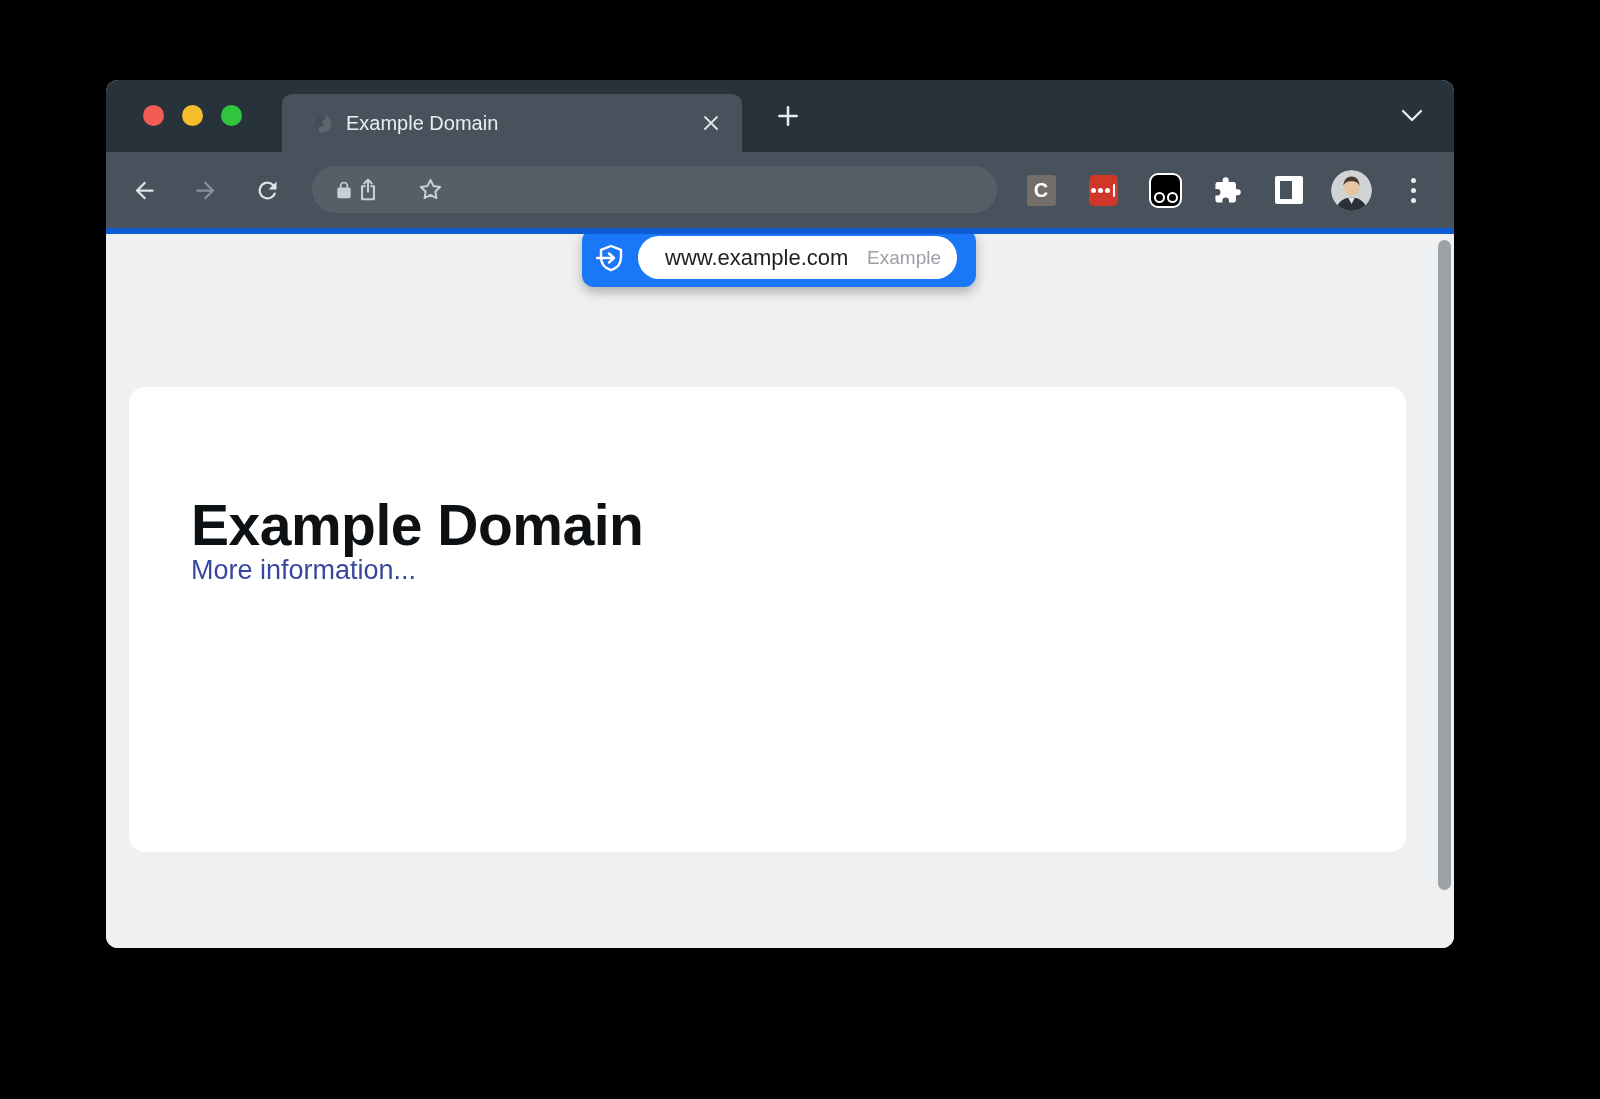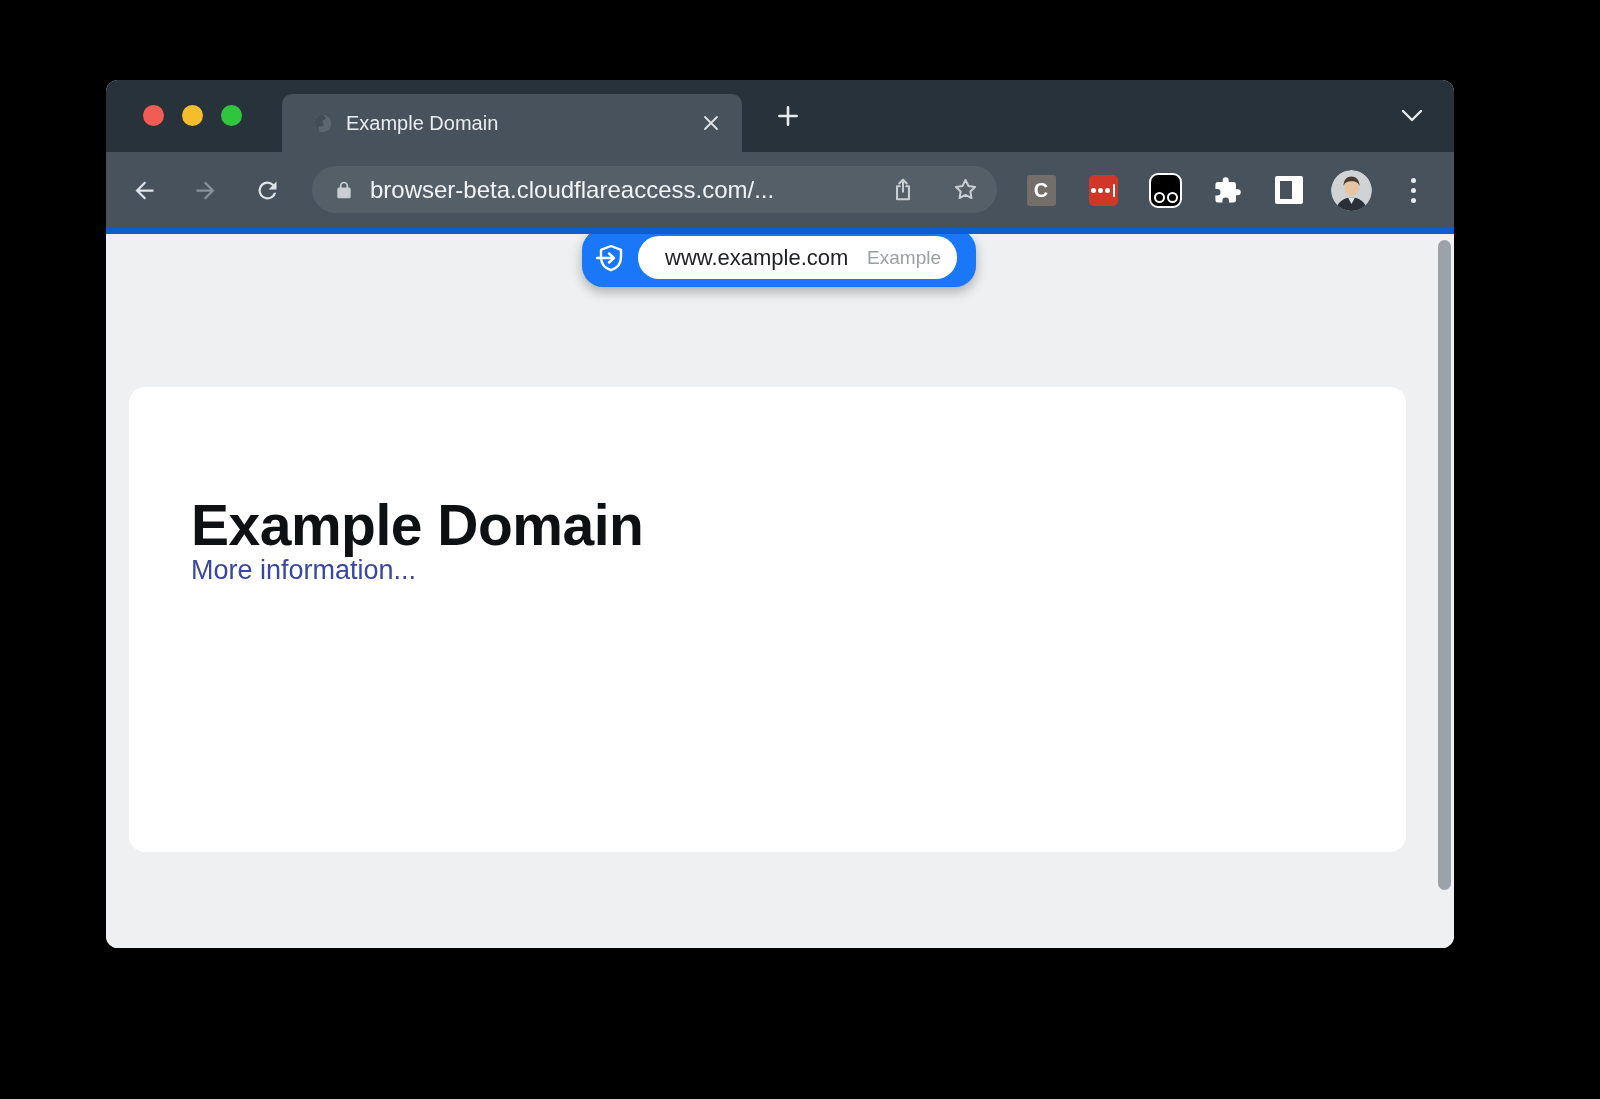--- a/index.html
+++ b/index.html
@@ -49,21 +49,21 @@
   .avatar { width:41px; height:41px; border-radius:50%; overflow:hidden; }
   .dots3 { display:flex; flex-direction:column; gap:5px; }
   .dots3 i { width:5px; height:5px; border-radius:50%; background:#e7ebed; }
 
   .bluebar { height:6px; background:#0d5cd4; }
 
   
   .viewport { position:relative; height:714px; background:#eef0f1; overflow:hidden; }
 
   .pill { position:absolute; left:476px; top:-5px; width:394px; height:58px; background:#1a78f8;
-          border-radius:21px; box-shadow:0 5px 12px rgba(0,0,0,.28); }
+          border-radius:12px; box-shadow:0 5px 12px rgba(0,0,0,.28); }
   .pill .shield { position:absolute; left:13px; top:14px; }
   .pill-inner { position:absolute; left:56px; top:7px; width:319px; height:43px; background:#fff;
                 border-radius:21px; display:flex; align-items:center; padding:0 16px 0 27px; }
   .pill-inner .domain { font-size:22px; color:#202124; flex:1; }
   .pill-inner .expand { font-size:19px; color:#9aa0a6; }
 
   .card { position:absolute; left:23px; top:153px; width:1277px; height:465px; background:#fff;
           border-radius:16px; padding:108px 70px 0 62px; }
   .card h1 { font-size:57px; line-height:60px; font-weight:700; color:#0e1114; letter-spacing:-0.5px; }
   .card p  { margin-top:26px; width:1150px; font-size:27px; line-height:38px; color:#16191d; }
@@ -123,21 +123,20 @@
     <div class="navbtn reload">
       <svg width="27" height="27" viewBox="0 0 24 24">
         <path d="M17.65 6.35A7.96 7.96 0 0 0 12 4a8 8 0 1 0 7.73 10h-2.08A6 6 0 1 1 12 6c1.66 0 3.14.69 4.22 1.78L13 11h7V4l-2.35 2.35z" fill="#dfe4e7"></path>
       </svg>
     </div>
 
     <div class="addressbar">
       <svg width="20" height="22" viewBox="0 0 24 24">
         <path fill="#c9ced2" d="M18 9h-1V7a5 5 0 0 0-10 0v2H6a2 2 0 0 0-2 2v9a2 2 0 0 0 2 2h12a2 2 0 0 0 2-2v-9a2 2 0 0 0-2-2zm-9-2a3 3 0 0 1 6 0v2H9V7z"></path>
       </svg>
-      <span class="url">browser-beta.cloudflareaccess.com/...</span>
       <span class="abtn share">
         <svg width="26" height="27" viewBox="0 0 24 24">
           <path d="M12 3v11" fill="none" stroke="#c9ced2" stroke-width="1.9" stroke-linecap="round"></path>
           <path d="M8.5 6.5L12 3l3.5 3.5" fill="none" stroke="#c9ced2" stroke-width="1.9" stroke-linecap="round" stroke-linejoin="round"></path>
           <path d="M9 9H6.5v12h11V9H15" fill="none" stroke="#c9ced2" stroke-width="1.9" stroke-linecap="round" stroke-linejoin="round"></path>
         </svg>
       </span>
       <span class="abtn">
         <svg width="27" height="27" viewBox="0 0 24 24">
           <path d="M12 3.5l2.6 5.3 5.9.9-4.2 4.1 1 5.8-5.3-2.8-5.3 2.8 1-5.8L3.5 9.7l5.9-.9z" fill="none" stroke="#c9ced2" stroke-width="1.8" stroke-linejoin="round"></path>

